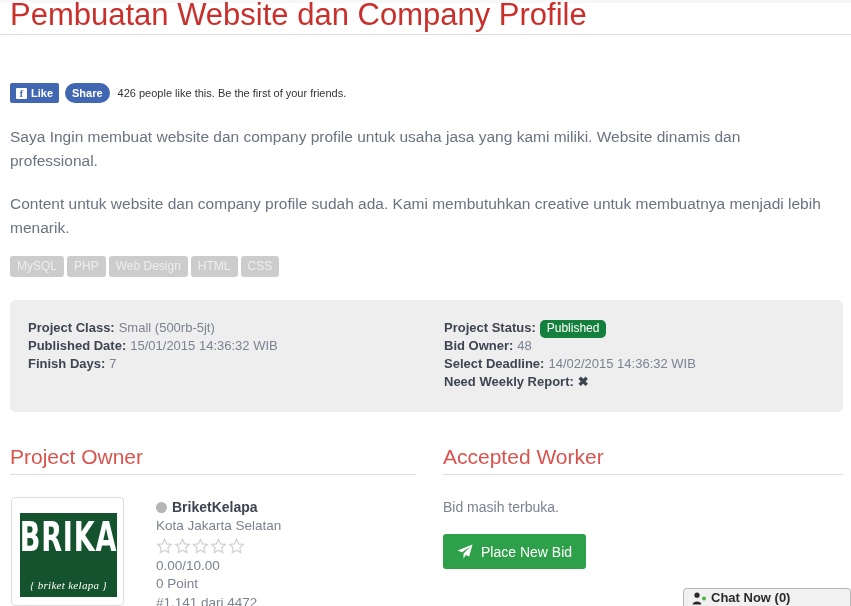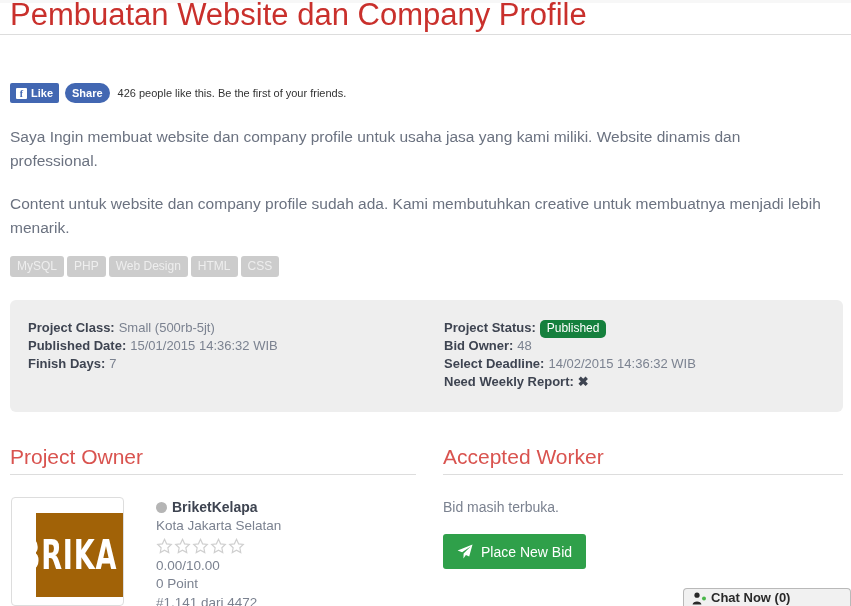--- a/index.html
+++ b/index.html
@@ -180,25 +180,25 @@
     position: absolute;
     left: 11px; top: 497px;
     width: 113px; height: 109px;
     background: #ffffff;
     border: 1px solid #dddddd;
     border-radius: 4px;
     overflow: hidden;
   }
   .owner-logo {
     position: absolute;
-    left: 24px; top: 15px;
+    left: 8px; top: 15px;
     width: 97px; height: 84px;
-    background: #a16207;
-    display: flex;
-    flex-direction: row;
+    background: #14532d;
+    display: flex;
+    flex-direction: column;
     align-items: center;
     justify-content: center;
   }
   .owner-logo .brika {
     color: #ffffff;
     font-family: "Liberation Sans Narrow", "DejaVu Sans", sans-serif;
     font-size: 33px;
     font-weight: bold;
     letter-spacing: 1px;
     line-height: 34px;

